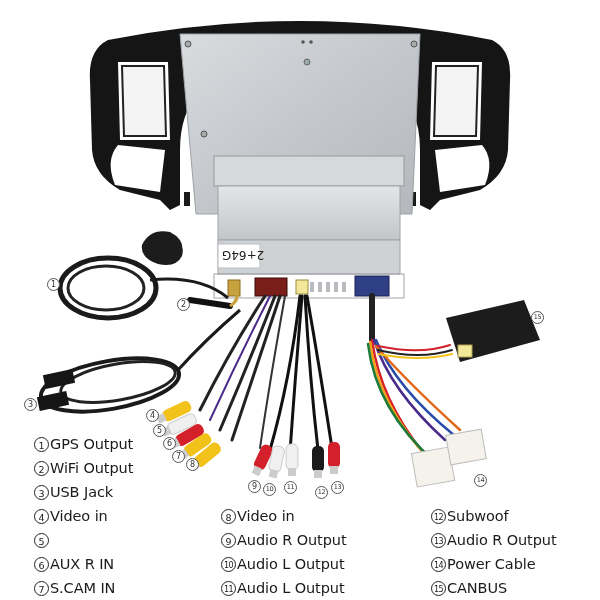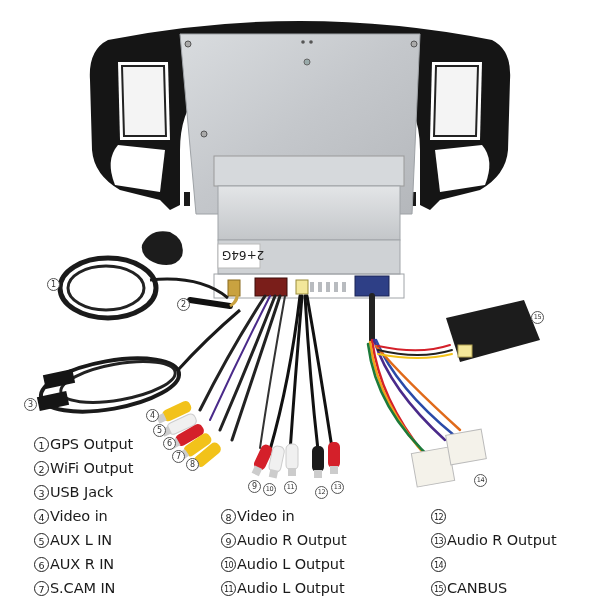--- a/index.html
+++ b/index.html
@@ -216,21 +216,20 @@
   <div class="row">
         <span class="num">3</span>
         <span>USB Jack</span>
       </div>
   <div class="row">
         <span class="num">4</span>
         <span>Video in</span>
       </div>
   <div class="row">
         <span class="num">5</span>
-        <span>AUX L IN</span>
       </div>
   <div class="row">
         <span class="num">6</span>
         <span>AUX R IN</span>
       </div>
   <div class="row">
         <span class="num">7</span>
         <span>S.CAM IN</span>
       </div>
 </div>
@@ -250,26 +249,28 @@
       </div>
   <div class="row">
         <span class="num small">11</span>
         <span>Audio L Output</span>
       </div>
 </div>
 
 <div class="legend" style="left:431px; top:504px;">
   <div class="row">
         <span class="num small">12</span>
+        <span>Subwoof</span>
       </div>
   <div class="row">
         <span class="num small">13</span>
         <span>Audio R Output</span>
       </div>
   <div class="row">
         <span class="num small">14</span>
+        <span>Power Cable</span>
       </div>
   <div class="row">
         <span class="num small">15</span>
         <span>CANBUS</span>
       </div>
 </div>
 </div>
 
 </body></html>

